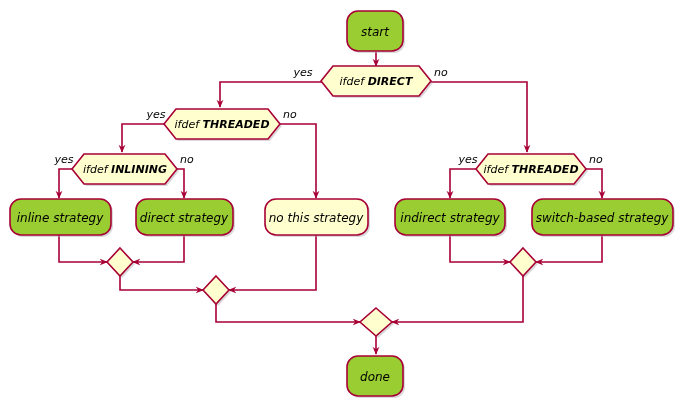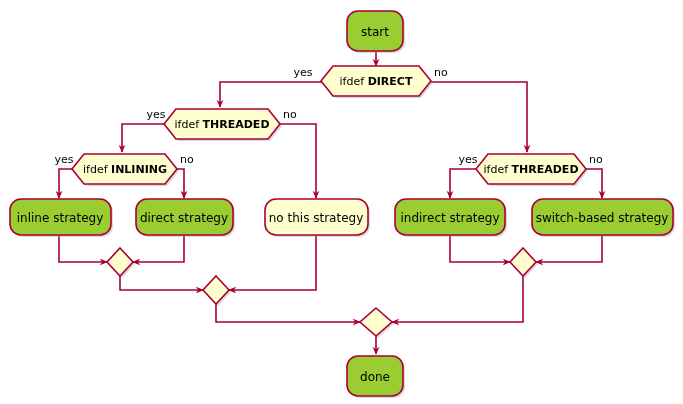--- a/index.html
+++ b/index.html
@@ -10,20 +10,21 @@
   body {
     width: 683px;
     height: 404px;
     font-family: "DejaVu Sans", sans-serif;
     overflow: hidden;
   }
   #diagram-root {
     position: relative;
     width: 631px;
     height: 404px;
+    font-style: italic;
   }
   svg.canvas {
     position: absolute;
     top: 0; left: 0;
     width: 683px;
     height: 404px;
     display: block;
   }
   text { font-family: "DejaVu Sans", sans-serif; }
   .node-label {

